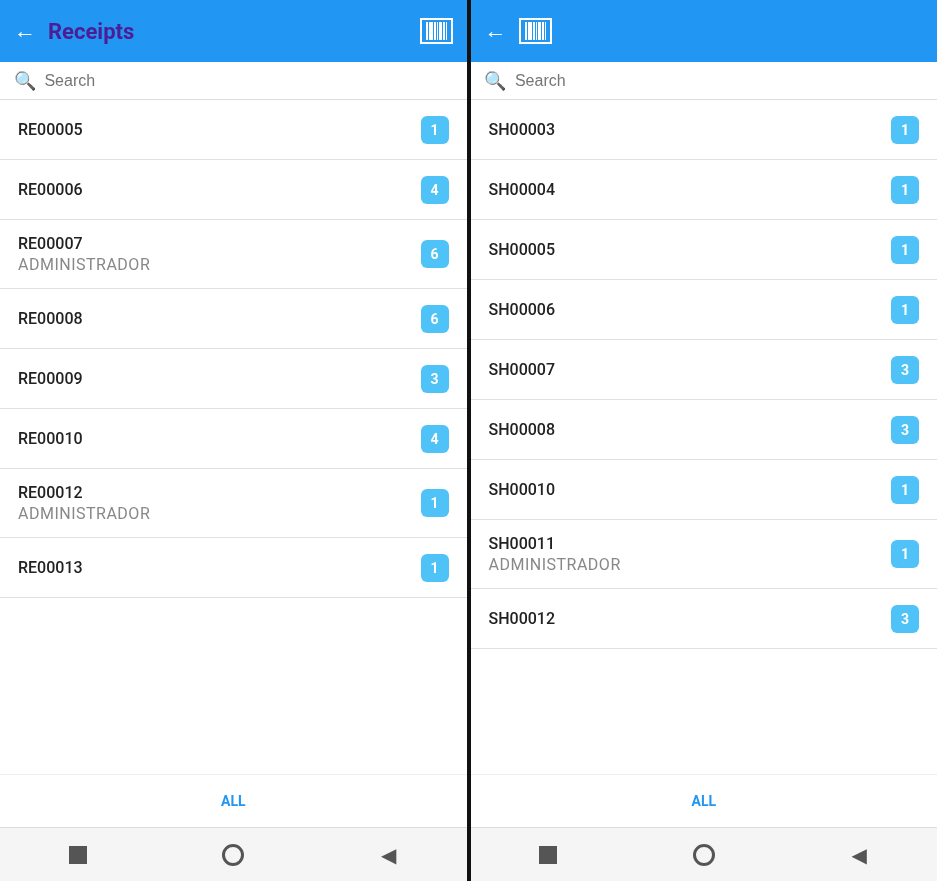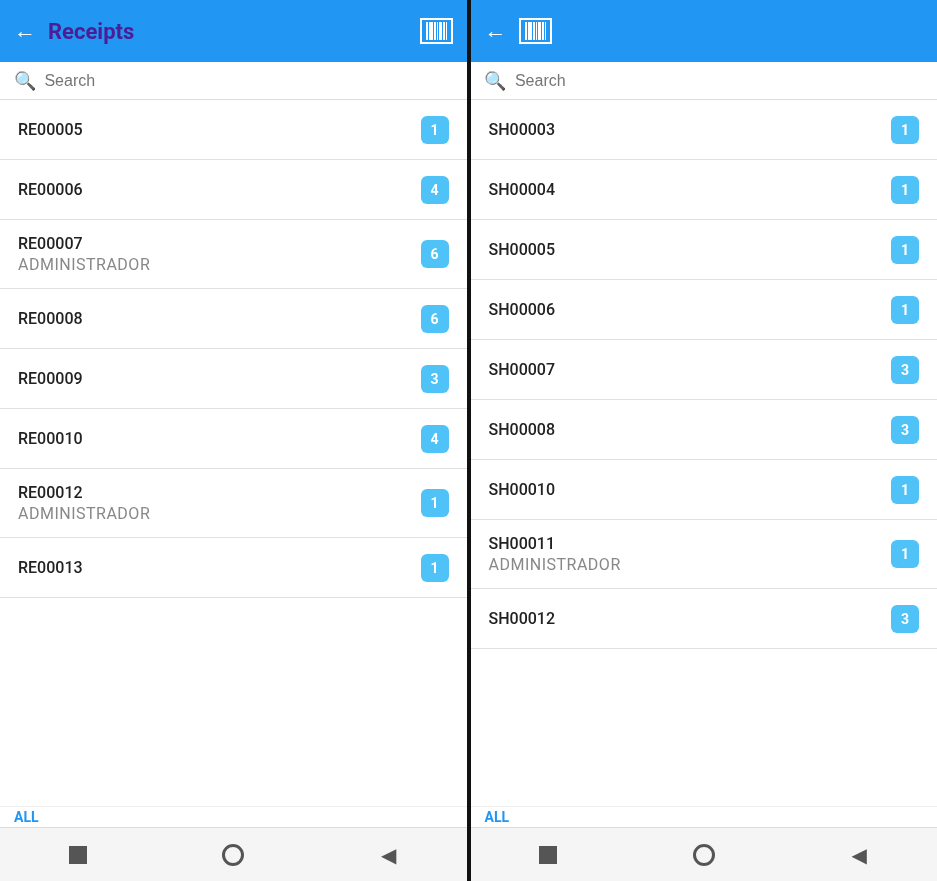--- a/index.html
+++ b/index.html
@@ -88,22 +88,22 @@
       font-size: 14px;
       font-weight: bold;
       width: 28px;
       height: 28px;
       border-radius: 6px;
       display: flex;
       align-items: center;
       justify-content: center;
     }
     .footer-all {
-      padding: 2px 14px;
-      text-align: left;
+      padding: 18px 14px;
+      text-align: center;
       color: #2196F3;
       font-size: 14px;
       font-weight: bold;
       cursor: pointer;
       border-top: 1px solid #eee;
     }
     .bottom-nav {
       height: 54px;
       background: #f5f5f5;
       display: flex;

